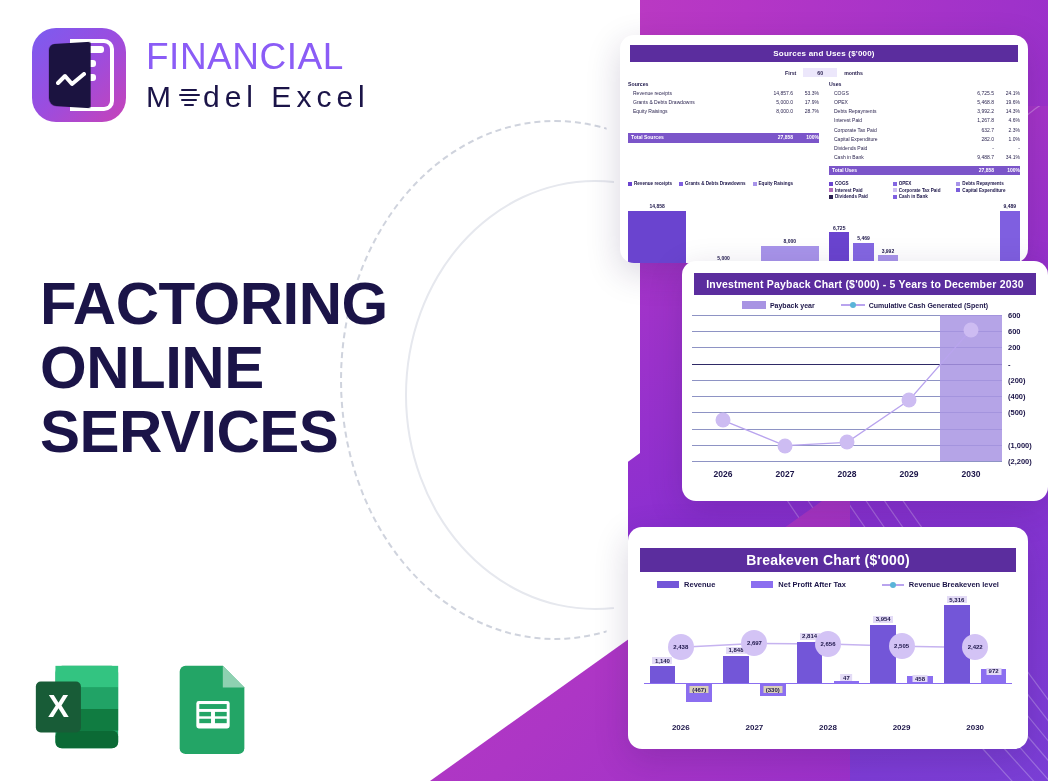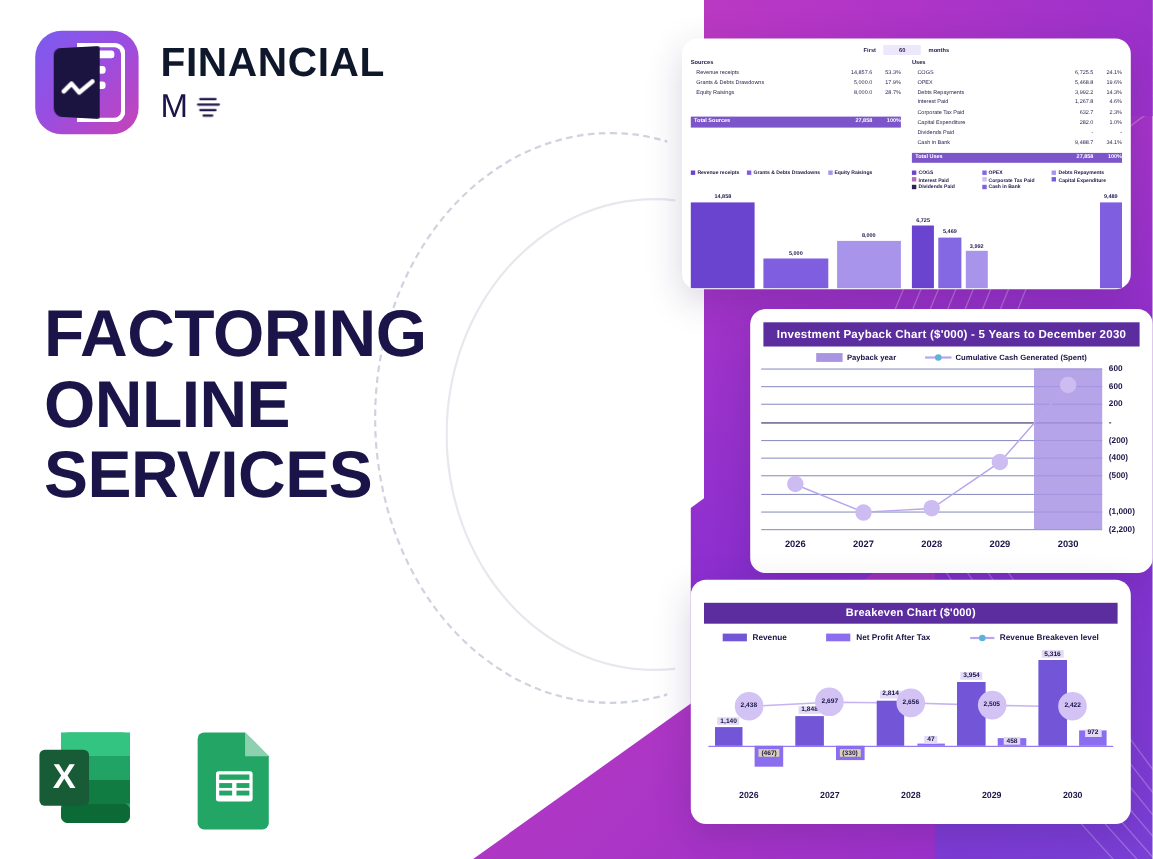--- a/index.html
+++ b/index.html
@@ -72,21 +72,21 @@
   }
   .logo-lines i:nth-child(1){ width:30px; }
   .logo-lines i:nth-child(2){ width:22px; }
   .logo-lines i:nth-child(3){ width:22px; }
   .logo-outline{
     position:absolute; right:12px; top:11px; width:44px; height:72px;
     border:4px solid #fff; border-left:none; border-radius:0 10px 10px 0;
   }
   .brand-text{ line-height:1; }
   .brand-t1{
-    font-size:37px; font-weight:bold; color:#0f172a; letter-spacing:.5px;
+    font-size:37px; font-weight:normal; color:#8b5cf6; letter-spacing:.5px;
   }
   .brand-t2{
     font-size:30px; color:#1b1448; letter-spacing:5px; margin-top:7px;
     display:flex; align-items:center;
   }
   .brand-o{
     display:inline-block; width:21px; height:21px; margin:0 3px; position:relative; top:2px;
   }
   .brand-o i{ display:block; background:#1b1448; height:2.5px; border-radius:2px; margin-bottom:2.5px; }
   .brand-o i:nth-child(1){ width:16px; margin-left:2px;}
@@ -103,30 +103,30 @@
   .apps{ position:absolute; left:28px; top:658px; display:flex; gap:38px; align-items:center; }
   .app-icon{ width:98px; height:98px; position:relative; }
 
   
   .card{
     position:absolute; background:#fff; border-radius:14px;
     box-shadow: 0 10px 34px rgba(40,20,80,.18);
     overflow:hidden;
   }
   #card-sources{ left:620px; top:35px; width:408px; height:228px; }
-  #card-payback{ left:682px; top:281px; width:366px; height:240px; }
+  #card-payback{ left:682px; top:261px; width:366px; height:240px; }
   #card-breakeven{ left:628px; top:527px; width:400px; height:222px; }
 
   .chart-title{
     background:#5b2d9e; color:#fff; font-weight:bold; text-align:center;
     letter-spacing:.2px;
   }
   #card-sources .chart-title{ font-size:8px; padding:4px 0; margin:10px 10px 0 10px; }
   #card-payback .chart-title{ font-size:10.5px; padding:5px 0; margin:12px 12px 0 12px; }
-  #card-breakeven .chart-title{ font-size:10px; padding:4px 0; margin:21px 12px 0 12px; }
+  #card-breakeven .chart-title{ font-size:14px; padding:4px 0; margin:21px 12px 0 12px; }
 
   
   .su-monthsrow{ display:flex; justify-content:center; align-items:center; gap:7px; font-size:5.2px; font-weight:bold; color:#2a2150; margin-top:6px;}
   .su-monthsbox{ background:#ece7fb; padding:1.5px 14px; color:#2a2150; }
   .su-wrap{ display:flex; gap:10px; padding:4px 8px 0 8px; }
   .su-col{ flex:1; }
   .su-h{ font-size:5.2px; font-weight:bold; color:#1b1448; margin-bottom:1.5px; }
   .su-row{ display:flex; font-size:5px; color:#2c2550; line-height:1.85; }
   .su-row .n{ flex:1; padding-left:5px; }
   .su-row .v{ width:34px; text-align:right; }
@@ -235,20 +235,21 @@
     <div class="brand-text">
       <div class="brand-t1">FINANCIAL</div>
       <div class="brand-t2">
         <span>M</span>
         <span class="brand-o">
             <i></i>
             <i></i>
             <i></i>
             <i></i>
           </span>
+        <span>del Excel</span>
       </div>
     </div>
   </div>
 
   <div class="headline">
     <div>FACTORING</div>
     <div>ONLINE</div>
     <div>SERVICES</div>
   </div>
 
@@ -268,20 +269,21 @@
       <rect x="33" y="44" width="34" height="28" rx="2.5" fill="#fff"></rect>
       <rect x="36" y="47" width="28" height="5" fill="#23A566"></rect>
       <rect x="36" y="55" width="12" height="4.5" fill="#23A566"></rect>
       <rect x="52" y="55" width="12" height="4.5" fill="#23A566"></rect>
       <rect x="36" y="62" width="12" height="4.5" fill="#23A566"></rect>
       <rect x="52" y="62" width="12" height="4.5" fill="#23A566"></rect>
     </svg>
   </div>
 
   <div class="card" id="card-sources">
+    <div class="chart-title">Sources and Uses ($'000)</div>
 
     <div class="su-monthsrow">
       <span>First</span>
       <span class="su-monthsbox">60</span>
       <span>months</span>
     </div>
 
     <div class="su-wrap">
       <div class="su-col">
         <div class="su-h">Sources</div>

